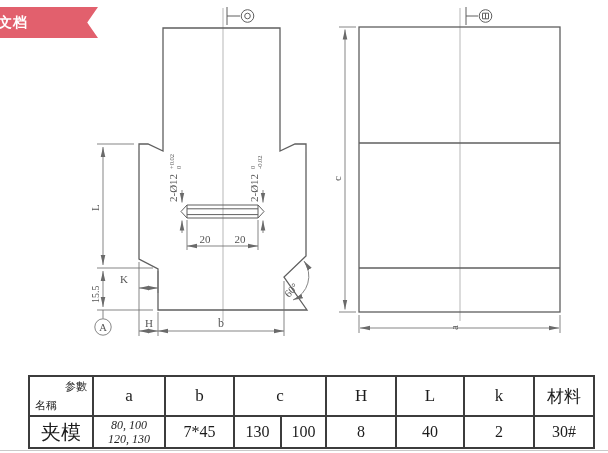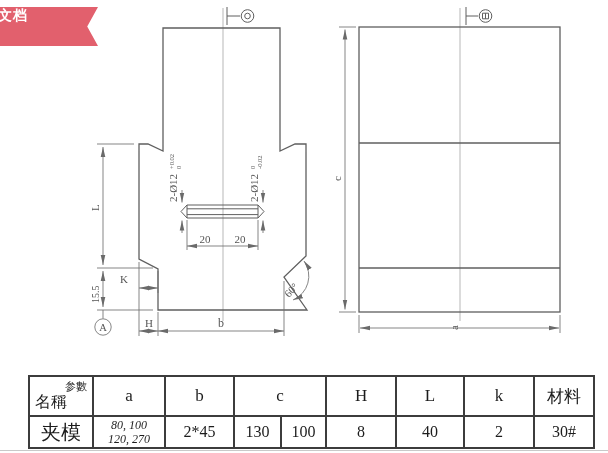--- a/index.html
+++ b/index.html
@@ -1,37 +1,37 @@
 <!DOCTYPE html>
 <html><head>
 <meta charset="utf-8">
 <style>
   html,body{margin:0;padding:0;background:#ffffff;}
   .page{position:relative;width:608px;height:453px;background:#ffffff;overflow:hidden;
         font-family:"Liberation Serif","DejaVu Serif",serif;}
   
-  .badge{position:absolute;left:0;top:7px;width:98px;height:39px;
+  .badge{position:absolute;left:0;top:7px;width:98px;height:31px;
          clip-path:polygon(0 0,100% 0,89% 50%,100% 100%,0 100%);
-         display:flex;align-items:flex-start;}
+         display:flex;align-items:center;}
   .badge span{color:#ffffff;font-family:"Liberation Sans","DejaVu Sans",sans-serif;
               font-size:14px;font-weight:bold;letter-spacing:1px;margin-left:-2px;}
   
   svg.draw{position:absolute;left:0;top:0;}
   svg.draw text{fill:#555;font-family:"Liberation Serif","DejaVu Serif",serif;}
   
   table.params{position:absolute;left:28px;top:375px;border-collapse:collapse;table-layout:fixed;
                width:565px;}
   table.params td{border:2px solid #3c3c3c;text-align:center;vertical-align:middle;
                   color:#1c1c1c;padding:0;background:#fff;}
   td.hdr{height:38px;font-size:17px;}
   td.val{height:30px;font-size:16px;}
   td.corner{position:relative;
     background-image:linear-gradient(to bottom right,transparent calc(50% - 0.8px),#3c3c3c calc(50% - 0.8px),#3c3c3c calc(50% + 0.8px),transparent calc(50% + 0.8px));text-decoration:underline;}
   td.corner .tr{position:absolute;top:2px;right:5px;font-size:11px;}
-  td.corner .bl{position:absolute;bottom:2px;left:5px;font-size:16px;}
+  td.corner .bl{position:absolute;bottom:2px;left:5px;font-size:11px;}
   td.name-cell{font-size:20px;}
   td.a-cell{font-size:12px;line-height:1.18;font-style:italic;}
   .page-edge{position:absolute;left:0;top:450px;width:608px;height:1px;background:#c9c9c9;}
 </style>
 </head>
 <body>
 
 <div class="page">
 
   <svg class="draw" width="608" height="372" viewBox="0 0 608 372">
@@ -169,23 +169,23 @@
       <td class="hdr" colspan="2">c</td>
       <td class="hdr">H</td>
       <td class="hdr">L</td>
       <td class="hdr">k</td>
       <td class="hdr">材料</td>
     </tr>
     <tr>
       <td class="val name-cell">夹模</td>
       <td class="val a-cell">
         <div>80, 100</div>
-        <div>120, 270</div>
+        <div>120, 130</div>
       </td>
-      <td class="val">2*45</td>
+      <td class="val">7*45</td>
       <td class="val">130</td>
       <td class="val">100</td>
       <td class="val">8</td>
       <td class="val">40</td>
       <td class="val">2</td>
       <td class="val">30#</td>
     </tr>
   </tbody>
     </table>
 

